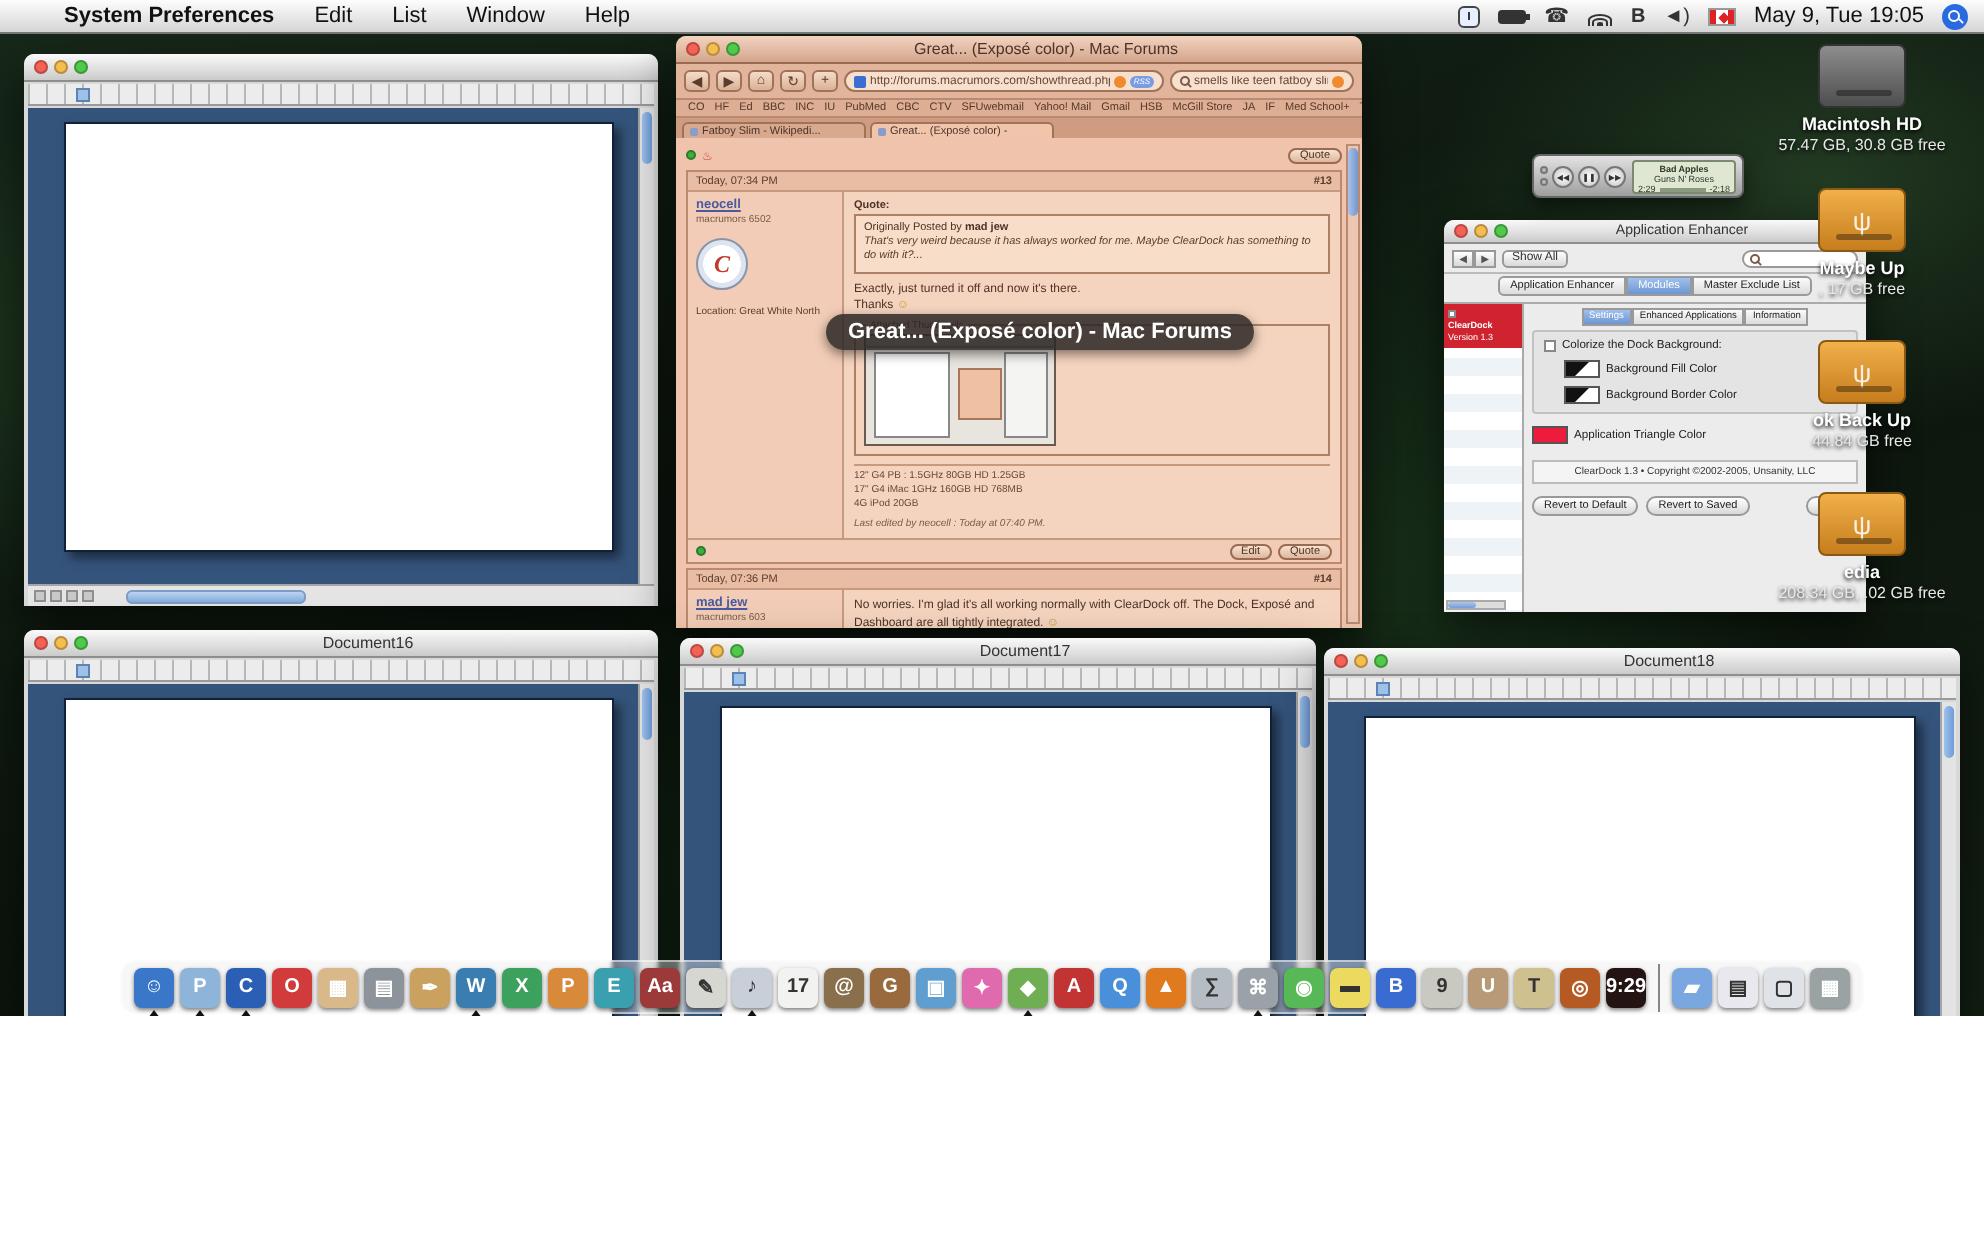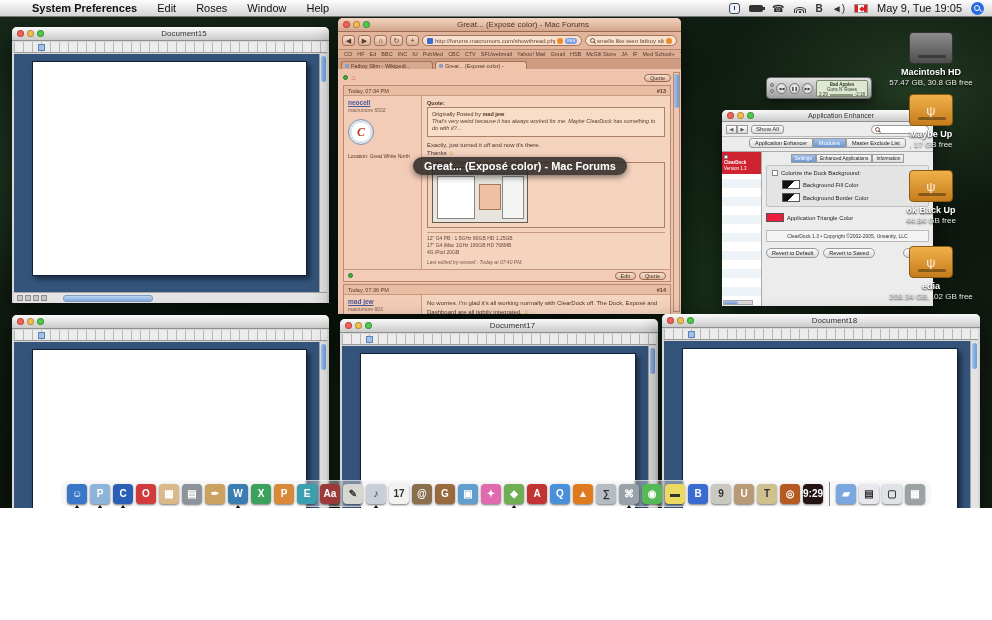--- a/index.html
+++ b/index.html
@@ -184,21 +184,21 @@
   .cwell.red{ background:#ee1c3c; margin-left:0;}
   .ae-info{ border:1px solid #bbb; background:#f4f4f4; font-size:5px; color:#333; text-align:center; padding:2px 1px; margin:8px 0 6px;}
   .ae-btnrow{ display:flex; gap:4px;}
   .ae-btn{ height:10px; border:1px solid #999; border-radius:5px; background:linear-gradient(#fff,#d8d8d8);
     font-size:5.5px; color:#222; display:flex; align-items:center; padding:0 5px;}
   .ae-btn.apply{ margin-left:auto;}
 
   
   .desk-icons{ position:absolute; top:20px; right:2px; width:118px; height:320px; z-index:5;}
   .desk-icons > div{ position:absolute; left:0; right:0; text-align:center;}
-  .desk-icons > div:nth-of-type(1){ top:12px;}
+  .desk-icons > div:nth-of-type(1){ top:2px;}
   .desk-icons > div:nth-of-type(2){ top:74px;}
   .desk-icons > div:nth-of-type(3){ top:150px;}
   .desk-icons > div:nth-of-type(4){ top:226px;}
   .drive{ width:44px; height:32px; margin:0 auto 3px; border-radius:4px;
     background:linear-gradient(#8d8d8d,#4e4e4e); border:1px solid #333; position:relative;
     display:flex; align-items:center; justify-content:center; color:rgba(255,255,255,.85); font-size:13px;}
   .drive::after{ content:""; position:absolute; left:8px; bottom:5px; width:28px; height:3px; background:rgba(0,0,0,.35); border-radius:2px;}
   .desk-icon.fw .drive{ background:linear-gradient(#f0b04a,#c67d1d); border-color:#8a5a14;}
   .dlabel{ font-size:9px; font-weight:bold; color:#fff; text-shadow:0 1px 2px #000; line-height:1.2;}
   .dinfo{ font-size:8px; color:#e8e8e8; text-shadow:0 1px 2px #000;}
@@ -223,21 +223,21 @@
   <i class="fern" style="left:700px;top:450px;transform:rotate(-20deg)"></i>
   <i class="fern" style="left:400px;top:560px;transform:rotate(10deg)"></i>
 
   <div class="menubar">
     <span class="apple-glyph"></span>
     <span class="mb-menus">
       <span class="menu-item bold">System Preferences</span>
 
       <span class="menu-item">Edit</span>
 
-      <span class="menu-item">Roses</span>
+      <span class="menu-item">List</span>
 
       <span class="menu-item">Window</span>
 
       <span class="menu-item">Help</span>
     </span>
     <span class="mb-right">
       <span class="st st-appclock"></span>
       <span class="st st-batt"></span>
       <span class="st">☎</span>
       <span class="st st-wifi">
@@ -279,21 +279,20 @@
     </div>
   </div>
 
   <div class="win word-win" style="left:12px;top:27px;width:317px;height:276px">
     <div class="titlebar">
       <span class="tl">
           <i class="r"></i>
           <i class="y"></i>
           <i class="g"></i>
         </span>
-      <span class="wtitle">Document15</span>
     </div>
     <div class="ruler">
         <i></i>
       </div>
     <div class="word-body">
         <div class="page"></div>
       </div>
     <div class="vscroll">
         <i></i>
       </div>
@@ -547,20 +546,21 @@
     </div>
   </div>
 
   <div class="win word-win" style="left:12px;top:315px;width:317px;height:272px">
     <div class="titlebar">
       <span class="tl">
           <i class="r"></i>
           <i class="y"></i>
           <i class="g"></i>
         </span>
+      <span class="wtitle">Document16</span>
     </div>
     <div class="ruler">
         <i></i>
       </div>
     <div class="word-body">
         <div class="page"></div>
       </div>
     <div class="vscroll">
         <i></i>
       </div>
@@ -593,21 +593,21 @@
       </div>
     <div class="word-bottom">
         <i></i>
         <i></i>
         <i></i>
         <i></i>
         <span class="hthumb"></span>
       </div>
   </div>
 
-  <div class="win word-win" style="left:662px;top:314px;width:318px;height:263px">
+  <div class="win word-win" style="left:662px;top:324px;width:318px;height:263px">
     <div class="titlebar">
       <span class="tl">
           <i class="r"></i>
           <i class="y"></i>
           <i class="g"></i>
         </span>
       <span class="wtitle">Document18</span>
     </div>
     <div class="ruler">
         <i></i>

